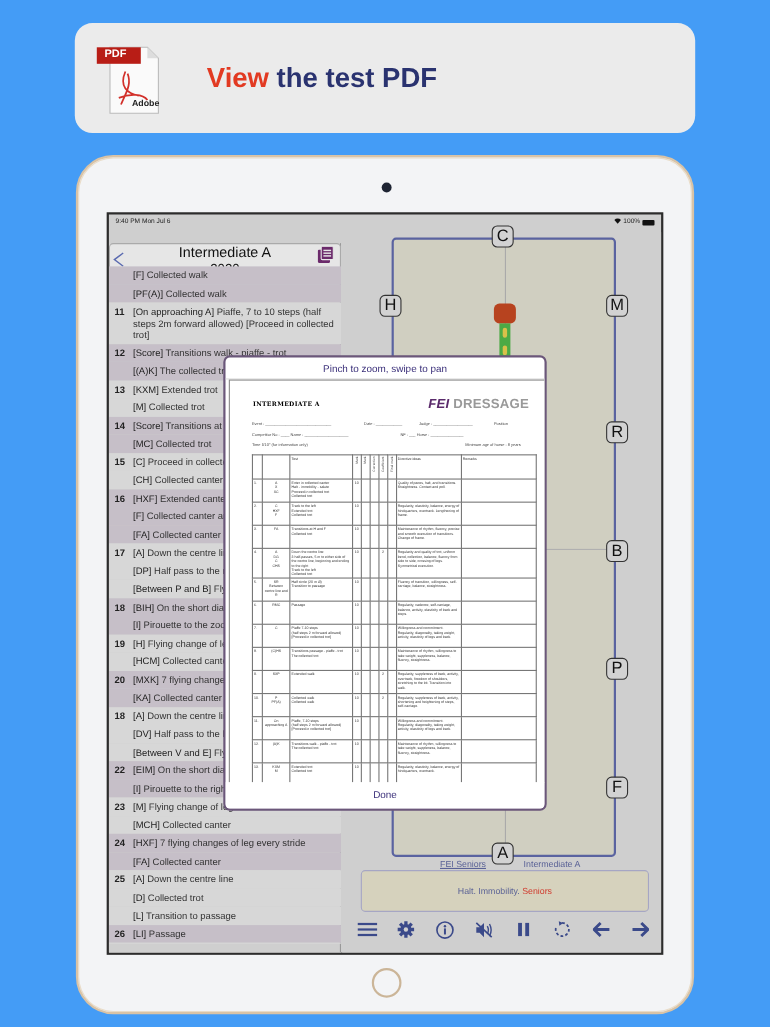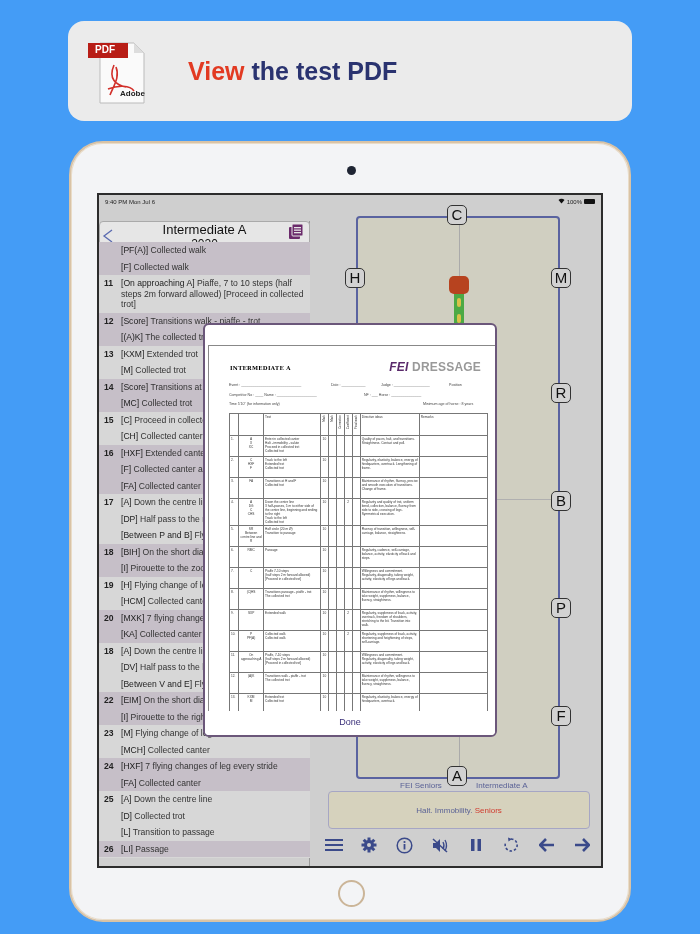--- a/index.html
+++ b/index.html
@@ -128,24 +128,24 @@
             <rect x="6" y="3" width="7" height="1.3" fill="#e6e6e6"></rect>
             <rect x="6" y="5.5" width="7" height="1.3" fill="#e6e6e6"></rect>
             <rect x="6" y="8" width="7" height="1.3" fill="#e6e6e6"></rect>
           </svg>
         </span>
         <span class="pdf-btn-label">PDF</span>
       </div>
     </div>
     <div class="rows" id="rows" style="top:31px;margin-top:-10px;">
         <div class="row dark">
+          <span class="text"><b>[F]</b><span> Collected walk</span></span>
+        </div>
+        <div class="row dark">
           <span class="text"><b>[PF(A)]</b><span> Collected walk</span></span>
-        </div>
-        <div class="row dark">
-          <span class="text"><b>[F]</b><span> Collected walk</span></span>
         </div>
         <div class="row light">
           <span class="num">11</span>
           <span class="text"><b>[On approaching A]</b><span> Piaffe, 7 to 10 steps (half steps 2m forward allowed) [Proceed in collected trot]</span></span>
         </div>
         <div class="row dark">
           <span class="num">12</span>
           <span class="text"><b>[Score]</b><span> Transitions walk - piaffe - trot</span></span>
         </div>
         <div class="row dark">
@@ -270,21 +270,21 @@
       <div class="horse-body"></div>
     </div>
     <div class="letter" style="left:136px;top:-6px;">C</div>
     <div class="letter" style="left:34px;top:57px;">H</div>
     <div class="letter" style="left:240px;top:57px;">M</div>
     <div class="letter" style="left:240px;top:172px;">R</div>
     <div class="letter" style="left:240px;top:280px;">B</div>
     <div class="letter" style="left:240px;top:387px;">P</div>
     <div class="letter" style="left:240px;top:495px;">F</div>
     <div class="letter" style="left:136px;top:555px;">A</div>
-    <div class="arena-caption" style="left:89px;">FEI Seniors</div>
+    <div class="arena-caption" style="left:89px;text-decoration:underline;">FEI Seniors</div>
     <div class="arena-caption" style="left:165px;">Intermediate A</div>
 
     <div class="instr-box">
       <span>Halt. Immobility. </span><span class="salute">Seniors</span>
     </div>
 
     <div class="toolbar">
       <div class="tb-btn">
         <svg width="18" height="14" viewBox="0 0 18 14">
             <rect y="1" width="18" height="2" fill="#3b4a8a"></rect>
@@ -338,20 +338,21 @@
       <div class="tb-btn">
         <svg width="16" height="14" viewBox="0 0 16 14">
             <path d="M9 1 L15 7 L9 13 M15 7 L1 7" stroke="#3b4a8a" stroke-width="2.6" fill="none"></path>
           </svg>
       </div>
     </div>
   </div>
 </div>
 
 <div class="modal">
+  <div class="modal-head">Pinch to zoom, swipe to pan</div>
   <div class="modal-doc">
     <div class="doc-title">INTERMEDIATE A</div>
     <div class="doc-logo">
       <span class="fei">FEI</span><span> DRESSAGE</span>
     </div>
     <div class="doc-field" style="left:20px;top:37px;">Event : ______________________________</div>
     <div class="doc-field" style="left:122px;top:37px;">Date : ____________</div>
     <div class="doc-field" style="left:172px;top:37px;">Judge : __________________</div>
     <div class="doc-field" style="left:240px;top:37px;">Position</div>
     <div class="doc-field" style="left:20px;top:47px;">Competitor No : ____  Name : ____________________</div>

